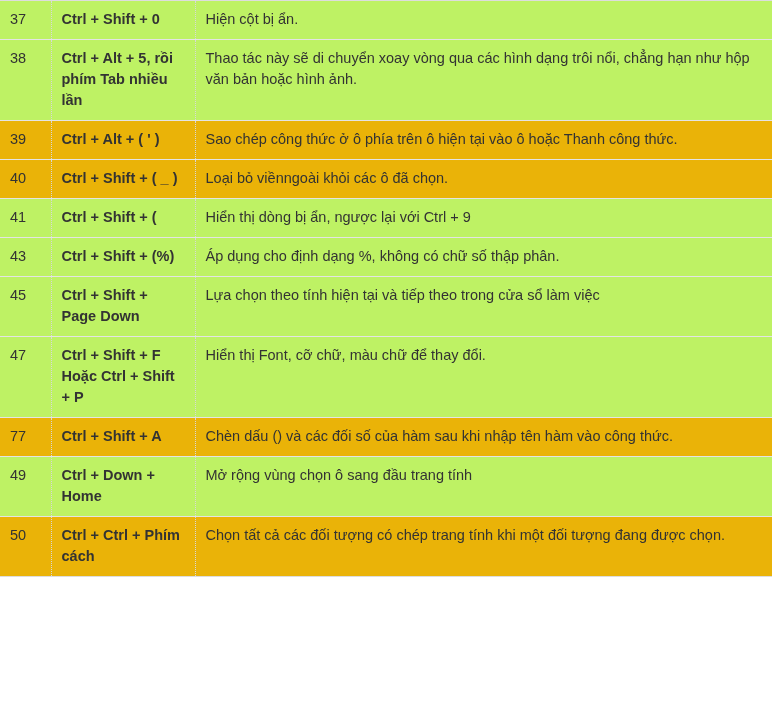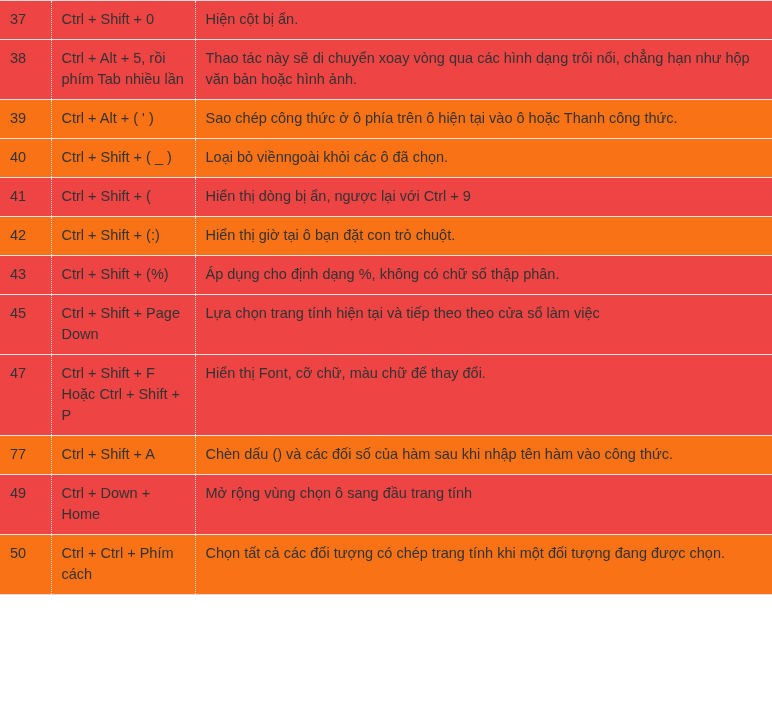--- a/index.html
+++ b/index.html
@@ -45,29 +45,30 @@
     width: 51px;
     box-sizing: border-box;
     padding-left: 14px;
     padding-right: 6px;
   }
   td.col-key {
     width: 144px;
     box-sizing: border-box;
     padding-left: 10px;
     padding-right: 8px;
+    font-weight: bold;
   }
   td.col-desc {
     width: 577px;
     box-sizing: border-box;
     padding-left: 10px;
     padding-right: 8px;
   }
-  tr.shade-gray td { background: #ef4444; margin-left: 47px; }
-  tr.shade-white td { background: #f97316; }
+  tr.shade-gray td { background: #bef264; margin-left: 47px; }
+  tr.shade-white td { background: #eab308; }
 </style>
 </head>
 <body>
 
 <div class="table-wrap">
   <table class="shortcut-table">
     <tbody>
         <tr class="row shade-gray">
           <td class="col-index">37</td>
           <td class="col-key">Ctrl + Shift + 0</td>
@@ -86,34 +87,29 @@
         <tr class="row shade-white">
           <td class="col-index">40</td>
           <td class="col-key">Ctrl + Shift + ( _ )</td>
           <td class="col-desc">Loại bỏ viềnngoài khỏi các ô đã chọn.</td>
         </tr>
         <tr class="row shade-gray">
           <td class="col-index">41</td>
           <td class="col-key">Ctrl + Shift + (</td>
           <td class="col-desc">Hiển thị dòng bị ẩn, ngược lại với Ctrl + 9</td>
         </tr>
-        <tr class="row shade-white">
-          <td class="col-index">42</td>
-          <td class="col-key">Ctrl + Shift + (:)</td>
-          <td class="col-desc">Hiển thị giờ tại ô bạn đặt con trỏ chuột.</td>
-        </tr>
         <tr class="row shade-gray">
           <td class="col-index">43</td>
           <td class="col-key">Ctrl + Shift + (%)</td>
           <td class="col-desc">Áp dụng cho định dạng %, không có chữ số thập phân.</td>
         </tr>
         <tr class="row shade-gray">
           <td class="col-index">45</td>
           <td class="col-key">Ctrl + Shift + Page Down</td>
-          <td class="col-desc">Lựa chọn trang tính hiện tại và tiếp theo theo cửa sổ làm việc</td>
+          <td class="col-desc">Lựa chọn theo tính hiện tại và tiếp theo trong cửa sổ làm việc</td>
         </tr>
         <tr class="row shade-gray">
           <td class="col-index">47</td>
           <td class="col-key">Ctrl + Shift + F Hoặc Ctrl + Shift + P</td>
           <td class="col-desc">Hiển thị Font, cỡ chữ, màu chữ để thay đổi.</td>
         </tr>
         <tr class="row shade-white">
           <td class="col-index">77</td>
           <td class="col-key">Ctrl + Shift + A</td>
           <td class="col-desc">Chèn dấu () và các đối số của hàm sau khi nhập tên hàm vào công thức.</td>

